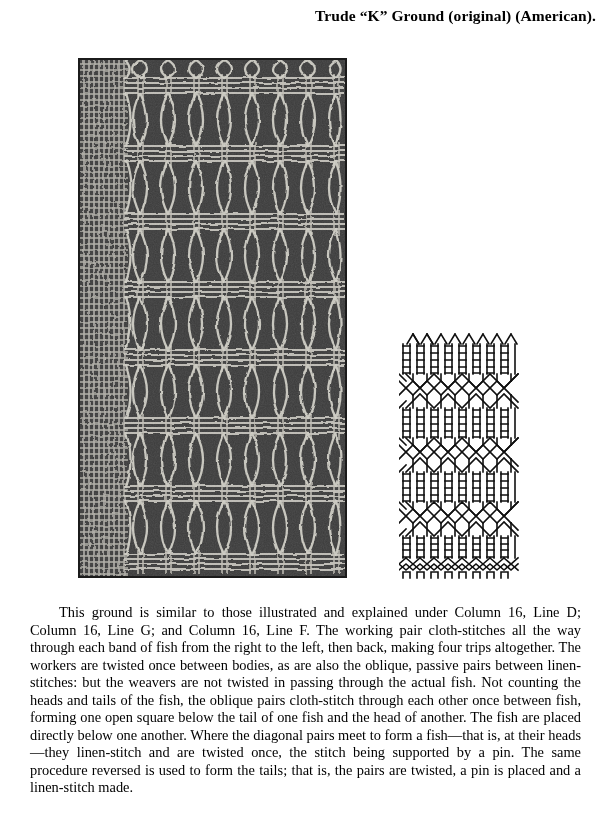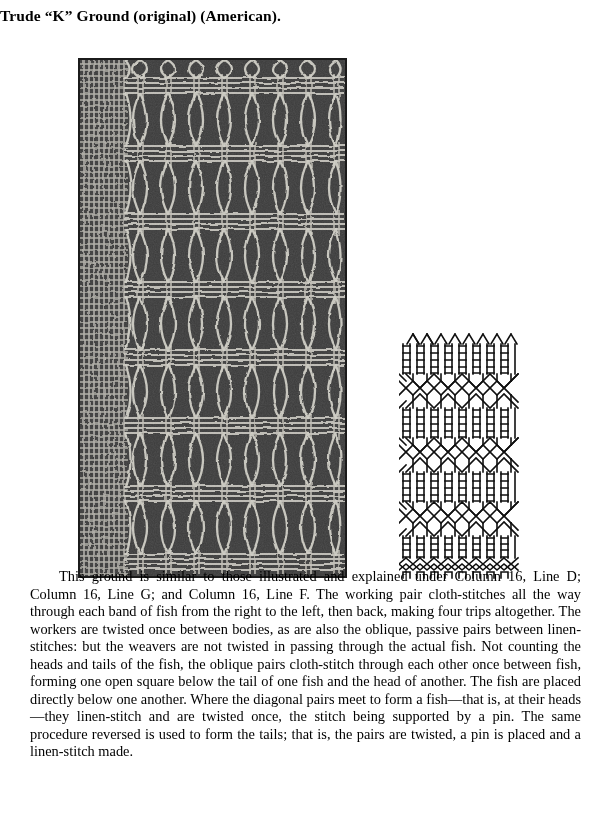--- a/index.html
+++ b/index.html
@@ -10,21 +10,21 @@
     font-family:"Liberation Serif","DejaVu Serif",serif;
     color:#111;
     overflow:hidden;
     position:relative;
   }
   .page{position:relative;width:610px;height:818px;}
 
   
   .title{
     position:absolute;left:0;top:7px;width:596px;
-    text-align:left;
+    text-align:right;
     font-weight:bold;
     font-size:15.5px;
     letter-spacing:.1px;
     color:#000;
   }
 
   
   .photo-wrap{
     position:absolute;left:78px;top:58px;
     width:269px;height:520px;
@@ -40,21 +40,21 @@
   .diagram-wrap{
     position:absolute;left:399px;top:332px;
     width:123px;height:248px;
     background:#ffffff;
     overflow:hidden;
   }
   .diagram-svg{display:block;width:100%;height:100%;}
 
   
   .body-text{
-    position:absolute;left:30px;top:568px;
+    position:absolute;left:30px;top:604px;
     width:551px;
     font-size:14.4px;
     line-height:17.55px;
     text-align:justify;
     text-justify:inter-word;
     color:#000;
     -webkit-hyphens:none;hyphens:none;
   }
   .body-text p{margin:0;text-indent:29px;}
 </style>

